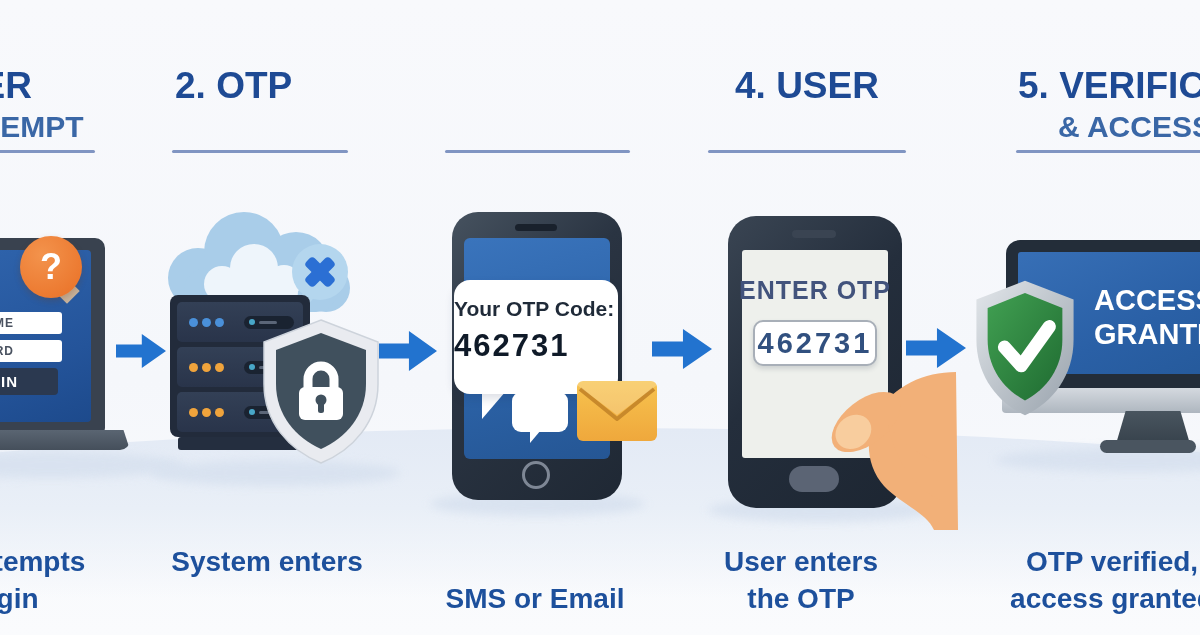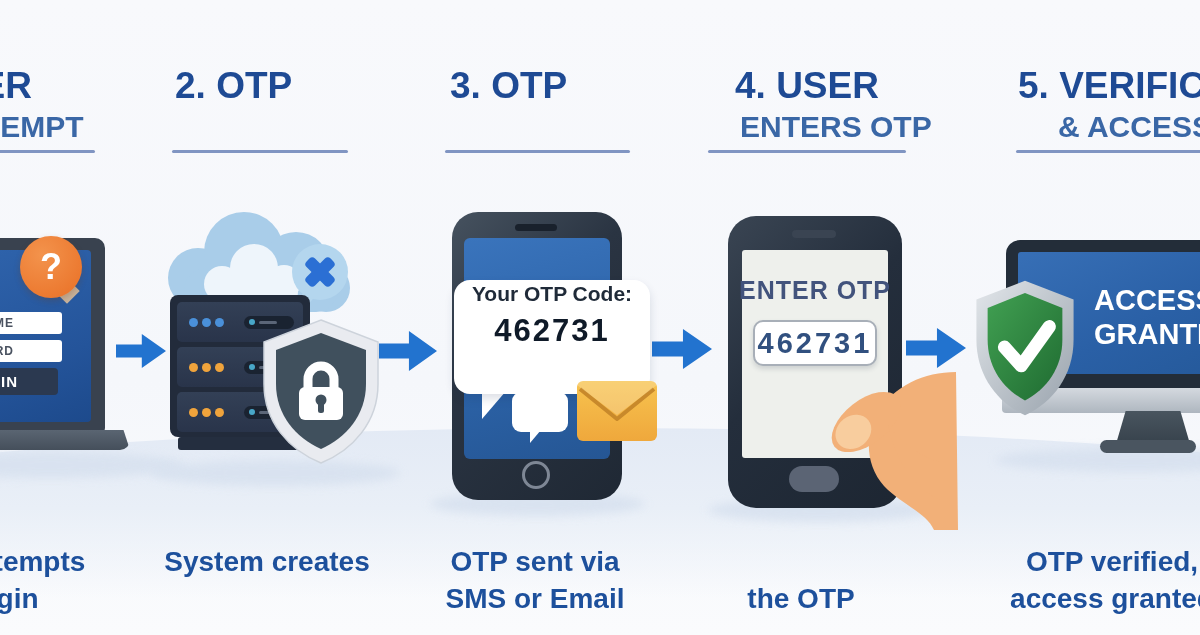--- a/index.html
+++ b/index.html
@@ -91,23 +91,23 @@
   .plinth { left:178px; top:437px; width:124px; height:13px; background:#242e3f; border-radius:3px; }
   .shield2 { left:256px; top:316px; width:130px; height:150px; }
 
   
   .phone3 { left:452px; top:212px; width:170px; height:288px; border-radius:26px;
             background: linear-gradient(135deg,#46525f 0%, #2a3442 40%, #1f2834 100%); }
   .screen3 { left:464px; top:238px; width:146px; height:221px; border-radius:6px;
              background: linear-gradient(165deg,#3a74bc 0%, #2c63a8 55%, #255694 100%); }
   .speaker3 { left:515px; top:224px; width:42px; height:7px; border-radius:4px; background:#19212c; }
   .home3 { left:522px; top:461px; width:28px; height:28px; border-radius:50%; border:3px solid #7e8795; }
-  .otp-bubble { left:454px; top:280px; width:196px; height:114px; background:#fff; border-radius:16px;
+  .otp-bubble { left:454px; top:280px; width:164px; height:114px; background:#fff; border-radius:16px;
                 box-shadow:0 5px 10px rgba(25,45,85,.15);
-                display:flex; flex-direction:column; align-items:center; padding-top:2px; }
+                display:flex; flex-direction:column; align-items:flex-start; padding-top:17px; }
   .otp-bubble .lbl { font:700 21px "Liberation Sans", sans-serif; color:#1f2a38; }
   .otp-bubble .code{ font:700 31px "Liberation Sans", sans-serif; color:#0f1a28; letter-spacing:2px; margin-top:7px; }
   .bubble-tail { left:482px; top:391px; width:0; height:0; border-top:28px solid #fff; border-right:24px solid transparent; }
   .chat-icon { left:512px; top:392px; width:56px; height:40px; background:#fff; border-radius:9px; }
   .chat-tail { left:530px; top:430px; width:0; height:0; border-top:13px solid #fff; border-right:11px solid transparent; }
   .envelope { left:577px; top:381px; width:80px; height:60px; }
 
   
   .phone4 { left:728px; top:216px; width:174px; height:292px; border-radius:28px;
             background: linear-gradient(135deg,#3a4553 0%, #242e3c 45%, #1d2632 100%); }
@@ -147,36 +147,34 @@
   <div class="shadow sh-phone4"></div>
   <div class="shadow sh-monitor"></div>
 
   <div class="t1 h1t1">1. USER</div>
   <div class="t2 h1t2">LOGIN ATTEMPT</div>
   <div class="u h1u"></div>
 
   <div class="t1 h2t1">2. OTP</div>
   <div class="u h2u"></div>
 
-  <div class="t1 h3t1">3. OTP</div>
   <div class="u h3u"></div>
 
   <div class="t1 h4t1">4. USER</div>
-  <div class="t2 h4t2">ENTERS OTP</div>
   <div class="u h4u"></div>
 
   <div class="t1 h5t1">5. VERIFICATION</div>
   <div class="t2 h5t2">&amp; ACCESS</div>
   <div class="u h5u"></div>
 
   <div class="cap c1a">User attempts</div>
   <div class="cap c1b">to login</div>
-  <div class="cap c2a">System creates</div>
-  <div class="cap c3a">OTP sent via</div>
+  <div class="cap c2a">System enters</div>
   <div class="cap c3b">SMS or Email</div>
+  <div class="cap c4a">User enters</div>
   <div class="cap c4b">the OTP</div>
   <div class="cap c5a">OTP verified,</div>
   <div class="cap c5b">access granted</div>
 
   <svg class="arrow a1" viewBox="0 0 62 42" preserveAspectRatio="none">
       <path d="M0 13 H32 V0 L62 21 L32 42 V29 H0 Z"></path>
     </svg>
   <svg class="arrow a2" viewBox="0 0 62 42" preserveAspectRatio="none">
       <path d="M0 13 H32 V0 L62 21 L32 42 V29 H0 Z"></path>
     </svg>

